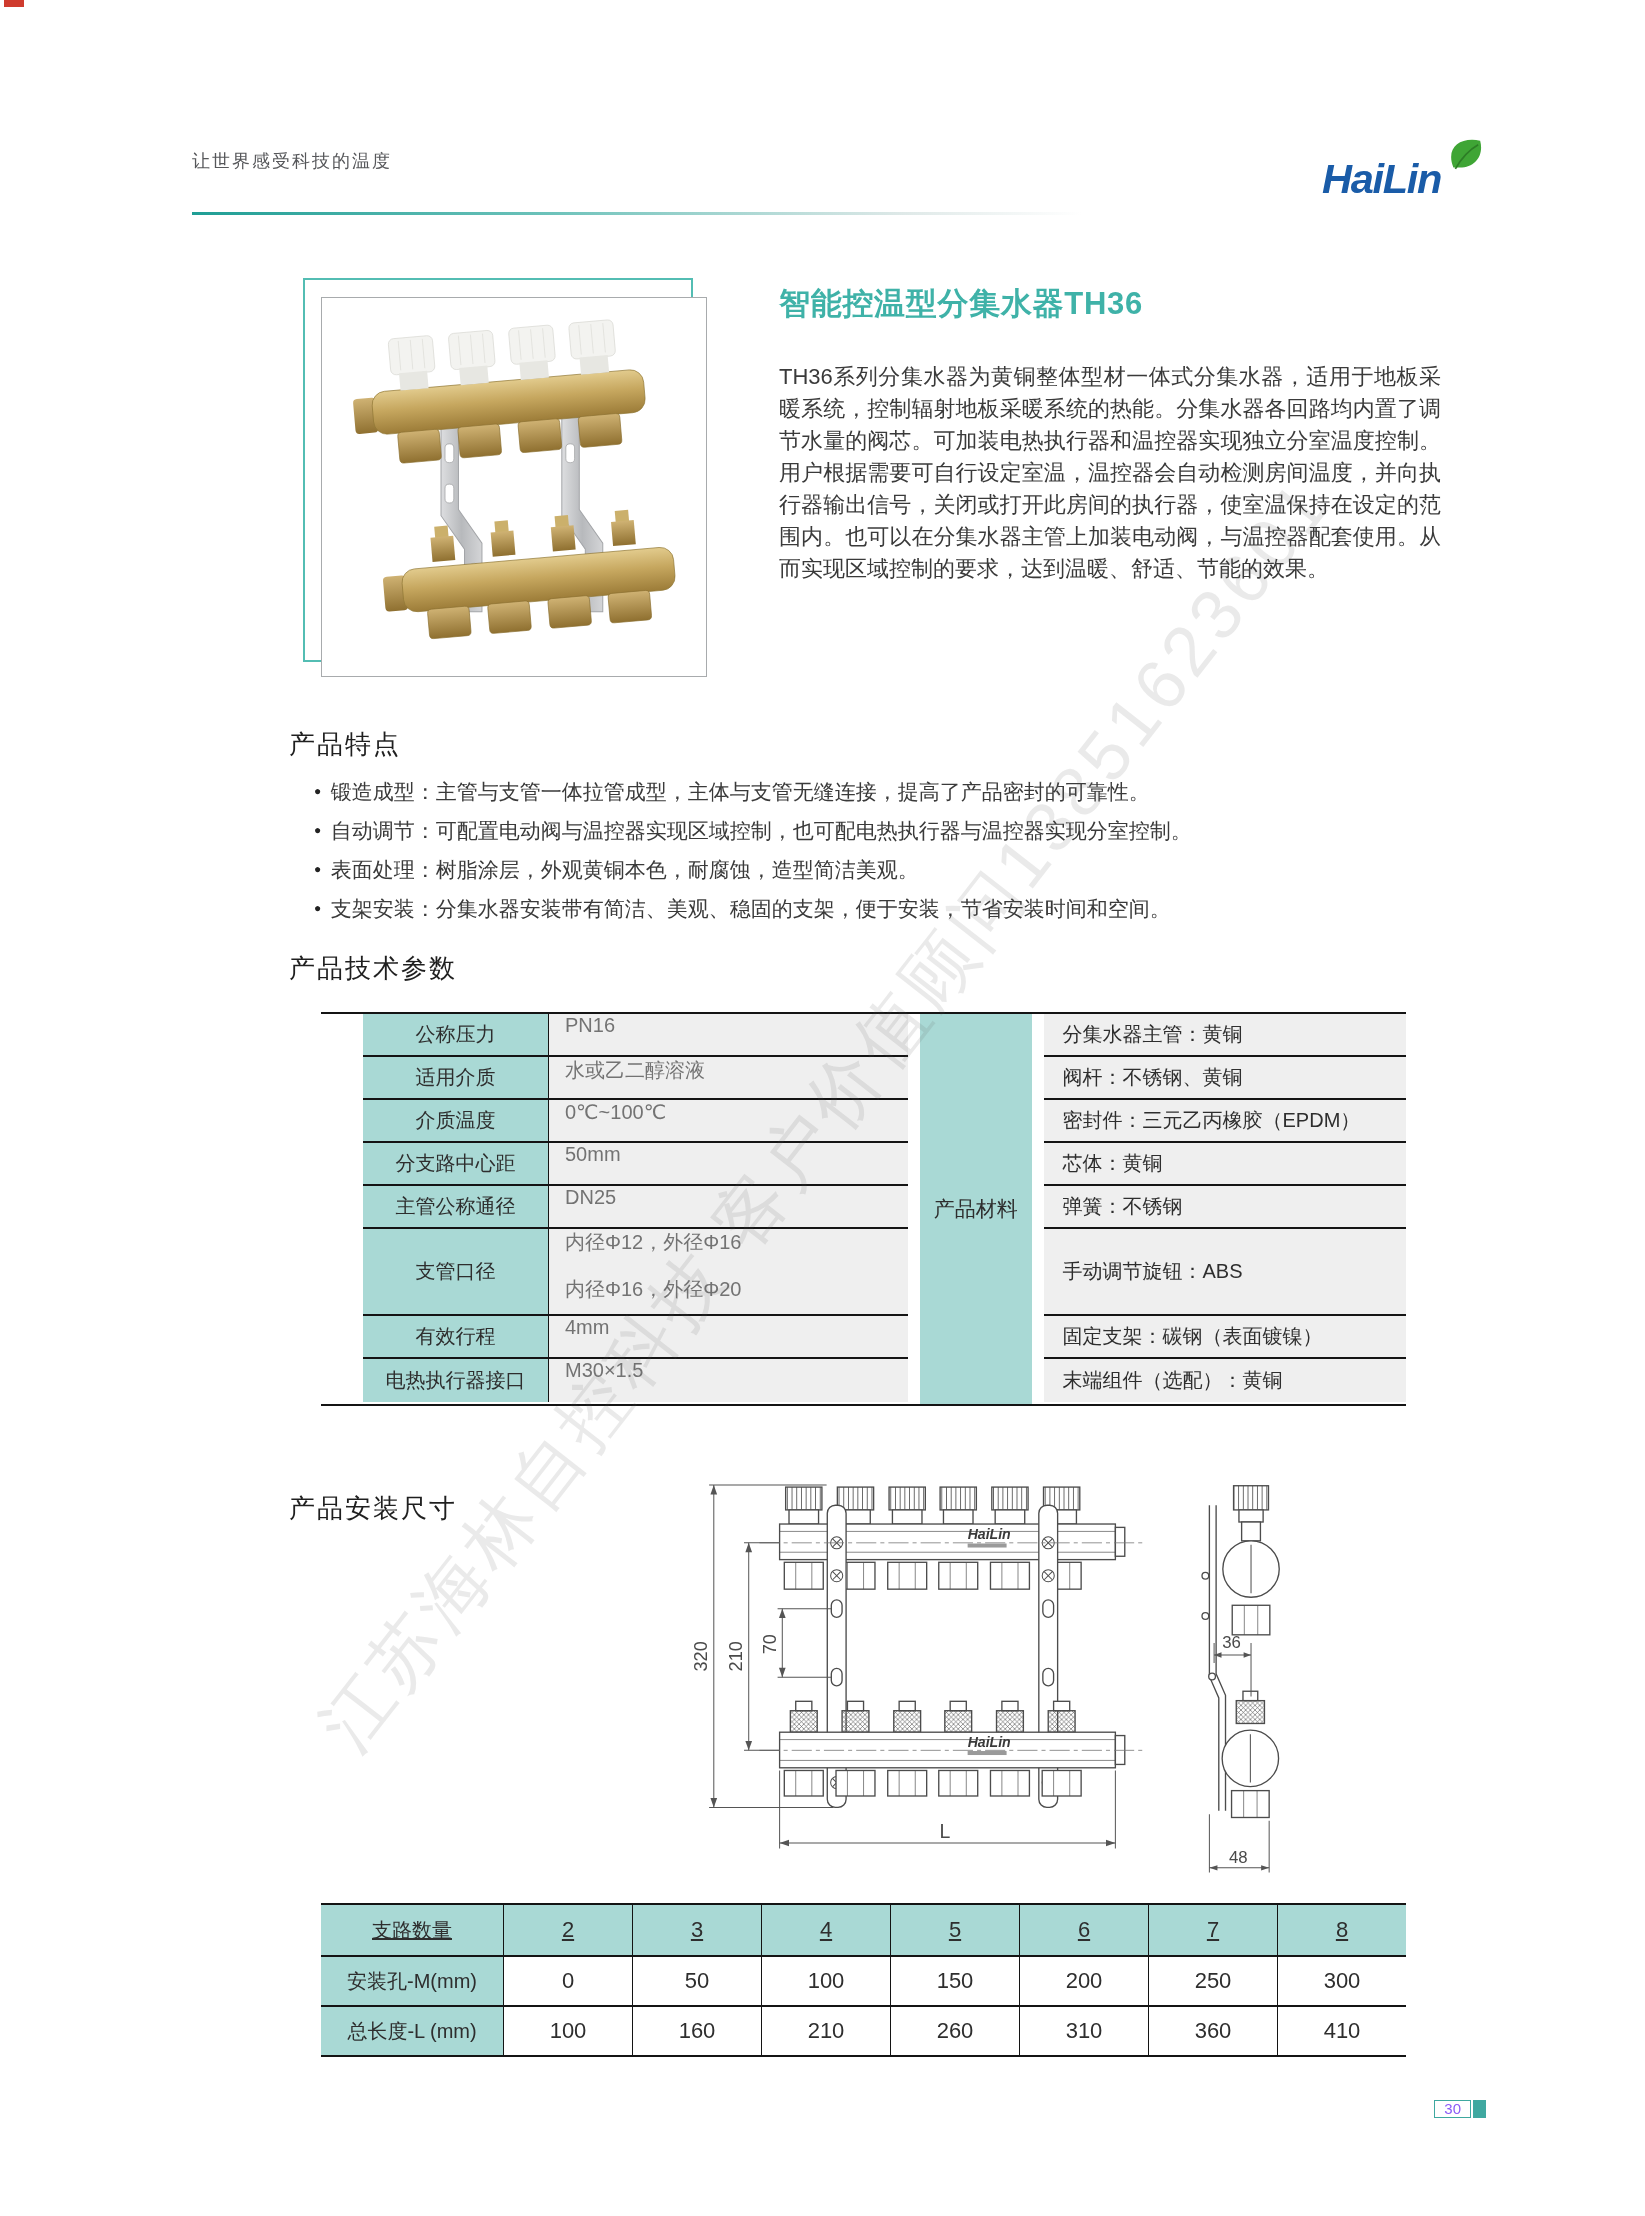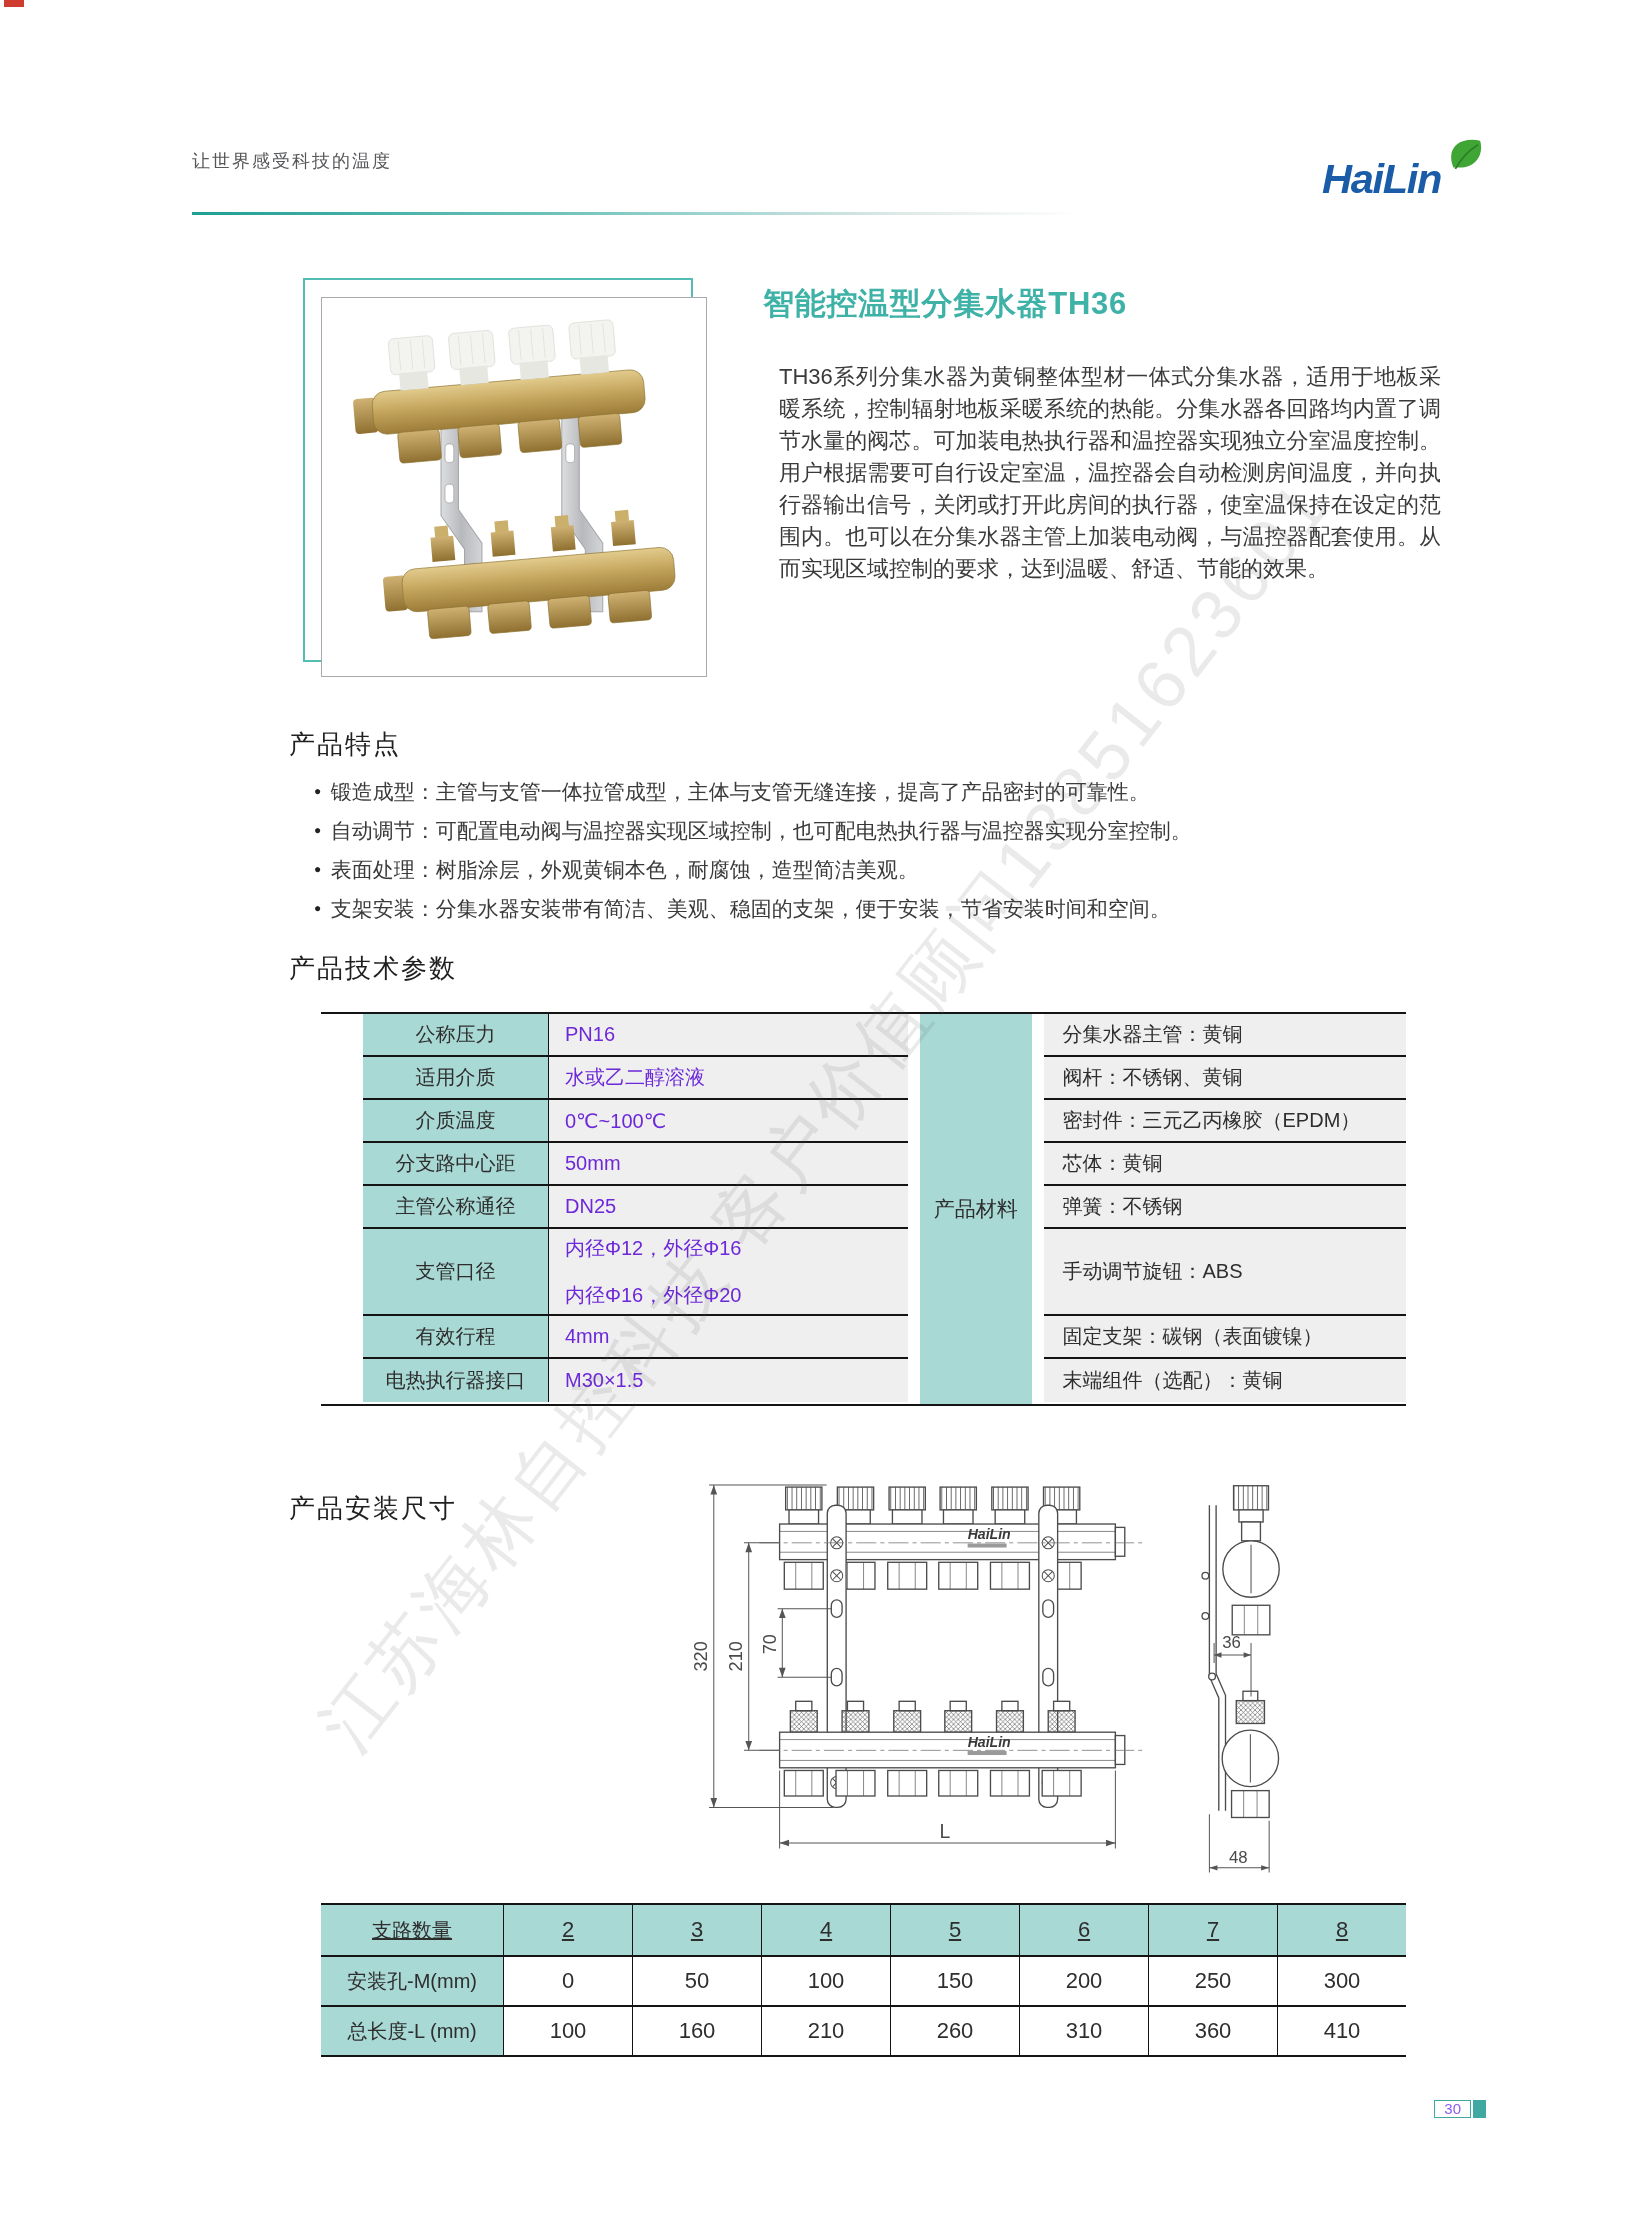--- a/index.html
+++ b/index.html
@@ -20,42 +20,42 @@
   .scan-mark{left:4px;top:0;width:20px;height:6.7px;background:#cf3b2e;}
   .tagline{left:192px;top:149px;font-size:18px;color:#56575a;letter-spacing:2px;}
   .headrule{left:192px;top:212px;width:890px;height:3.4px;
     background:linear-gradient(to right,#1f9e95 0%,#6cc2ba 40%,#dfe9e8 80%,rgba(255,255,255,0) 100%);}
   .logo{left:1322px;top:138px;width:181px;height:67px;}
   
   .frame-teal{left:303px;top:278px;width:386px;height:380px;border:2px solid #53bdb3;}
   .frame-gray{left:321px;top:297px;width:384px;height:378px;border:1.3px solid #a8abad;background:#fff;}
   .photo{left:339px;top:316px;width:349px;height:343px;}
   
-  .title{left:763px;top:283px;font-size:31px;font-weight:bold;color:var(--accent);letter-spacing:0.7px;}
+  .title{left:779px;top:283px;font-size:31px;font-weight:bold;color:var(--accent);letter-spacing:0.7px;}
   .desc{left:779px;top:361px;width:662px;font-size:22px;line-height:32px;color:#3a3a3a;
     text-align:justify;text-justify:inter-ideograph;}
   
   .h2{font-size:26px;font-weight:normal;color:#1f1f1f;letter-spacing:2px;}
   .h-features{left:289px;top:727px;}
   .h-specs{left:289px;top:951px;}
   .h-install{left:289px;top:1491px;}
   
   .features{left:314px;top:774px;width:1008px;}
   .feat{font-size:21px;line-height:35px;color:#3a3a3a;display:flex;align-items:baseline;}
   .dot{font-size:12px;margin-right:9.4px;color:#222;position:relative;top:-4px;}
   
   .spec{left:321px;top:1012px;width:1085px;height:394px;display:flex;
     border-top:2.7px solid var(--bk);border-bottom:2.7px solid var(--bk);box-sizing:border-box;padding-left:42px;}
   .spec-left{width:552px;display:grid;grid-template-rows:43px 43px 43px 43px 43px 87px 43px 43px;}
   .spec-row{display:flex;border-bottom:2px solid var(--bk);box-sizing:border-box;}
   .spec-row:last-child{border-bottom:none;}
   .spec-label{width:186px;background:var(--teal);display:flex;align-items:center;justify-content:center;
     font-size:20px;color:#2e2e2e;border-right:1.3px solid var(--bk);box-sizing:border-box;text-align:center;}
-  .spec-value{flex:1;background:var(--cell);display:flex;flex-direction:column;justify-content:center;
-    padding-left:16px;font-size:20px;color:#6d28d9;box-sizing:border-box;gap:20px;}
+  .spec-value{flex:1;background:var(--cell);display:flex;flex-direction:column;
+    padding-left:16px;font-size:20px;color:#737373;box-sizing:border-box;gap:20px;}
   .gutter{width:12px;background:#fff;}
   .spec-mat{width:113px;background:var(--teal);display:flex;align-items:center;justify-content:center;
     font-size:21px;color:#2e2e2e;}
   .spec-right{width:367px;display:grid;grid-template-rows:43px 43px 43px 43px 43px 87px 43px 43px;}
   .spec-rcell{border-bottom:2px solid var(--bk);background:var(--cell);display:flex;align-items:center;
     padding-left:19px;font-size:20px;color:#2e2e2e;box-sizing:border-box;text-align:center;}
   .spec-rcell:last-child{border-bottom:none;}
   
   .drawing{left:672px;top:1475px;width:645px;height:413px;}
   

